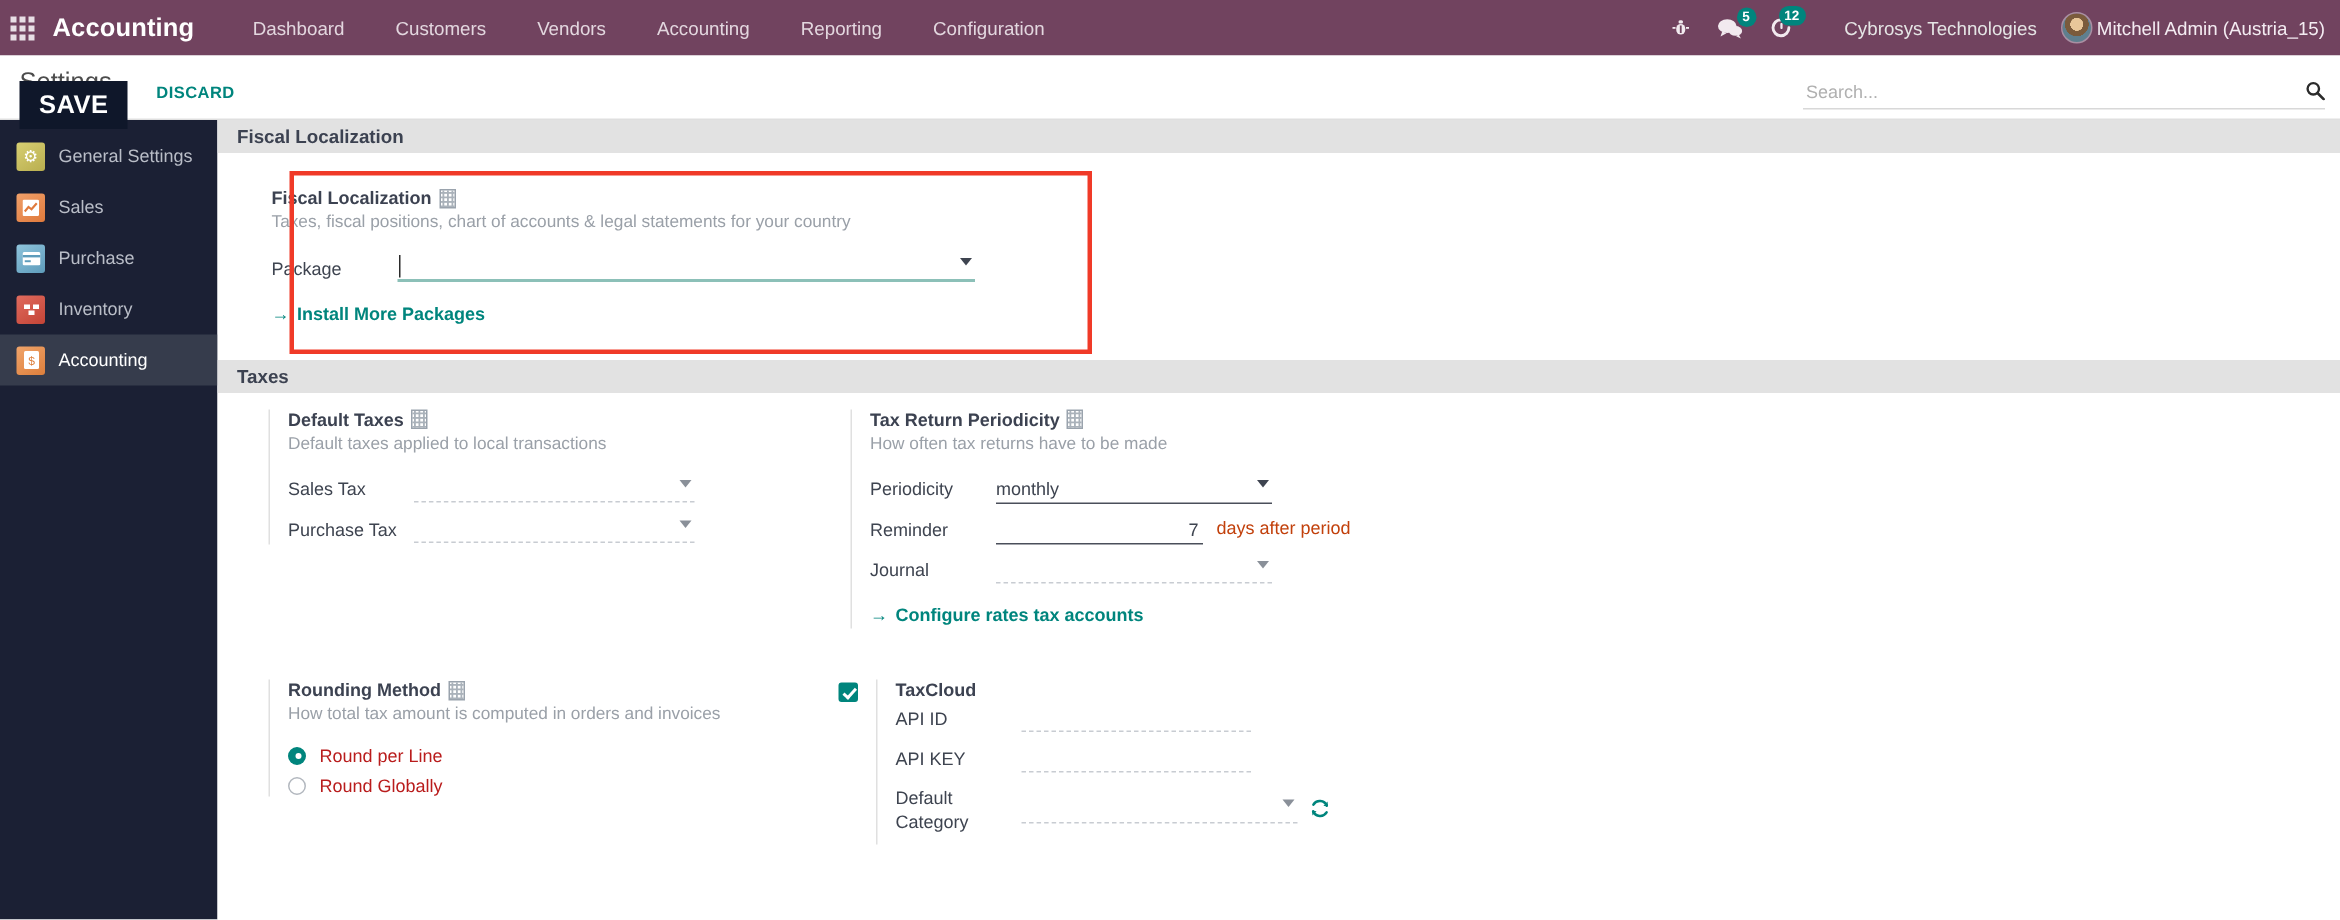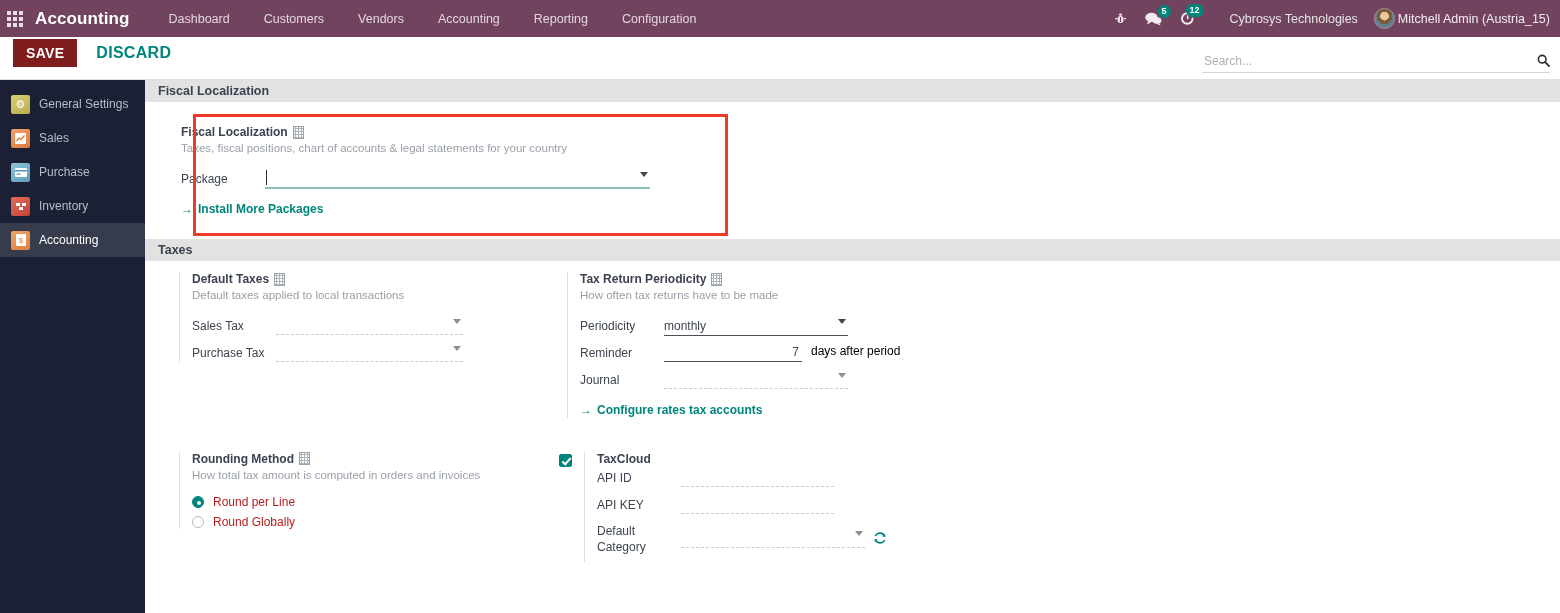--- a/index.html
+++ b/index.html
@@ -129,34 +129,35 @@
   .search-icon { color: #2b2b2b; font-size: 13px; line-height: 1; cursor: pointer; }
 
   
   .btn-bar {
     position: absolute;
     left: 13px; top: 38px;
     display: flex; align-items: center;
     z-index: 5;
   }
   .btn-save {
-    background: #7f1d1d;
+    background: #0f172a;
     color: #ffffff;
-    font-size: 14px;
+    font-size: 17px;
     font-weight: bold;
     padding: 6px 13px;
     border: none;
     cursor: pointer;
     letter-spacing: .3px;
     font-family: "Liberation Sans", sans-serif;
+    margin-top: 16px;
   }
   .btn-discard {
     background: transparent;
     color: #00857d;
-    font-size: 16px;
+    font-size: 11px;
     font-weight: bold;
     padding: 6px 10px;
     border: none;
     cursor: pointer;
     margin-left: 9px;
     letter-spacing: .3px;
     font-family: "Liberation Sans", sans-serif;
   }
 
   
@@ -308,21 +309,21 @@
     height: 19px;
     width: 138px;
     background: transparent;
     font-size: 12px;
     color: #3e4450;
     outline: none;
     text-align: right;
     font-family: "Liberation Sans", sans-serif;
     padding: 0 3px 0 0;
   }
-  .suffix-text { font-size: 12px; color: #000000; margin-left: 9px; padding-top: 1px; }
+  .suffix-text { font-size: 12px; color: #c2410c; margin-left: 9px; padding-top: 1px; }
 
   .link-action {
     font-size: 12px;
     color: #00857d;
     font-weight: bold;
     cursor: pointer;
     display: inline-flex;
     align-items: center;
     gap: 5px;
     margin-top: 6px;

